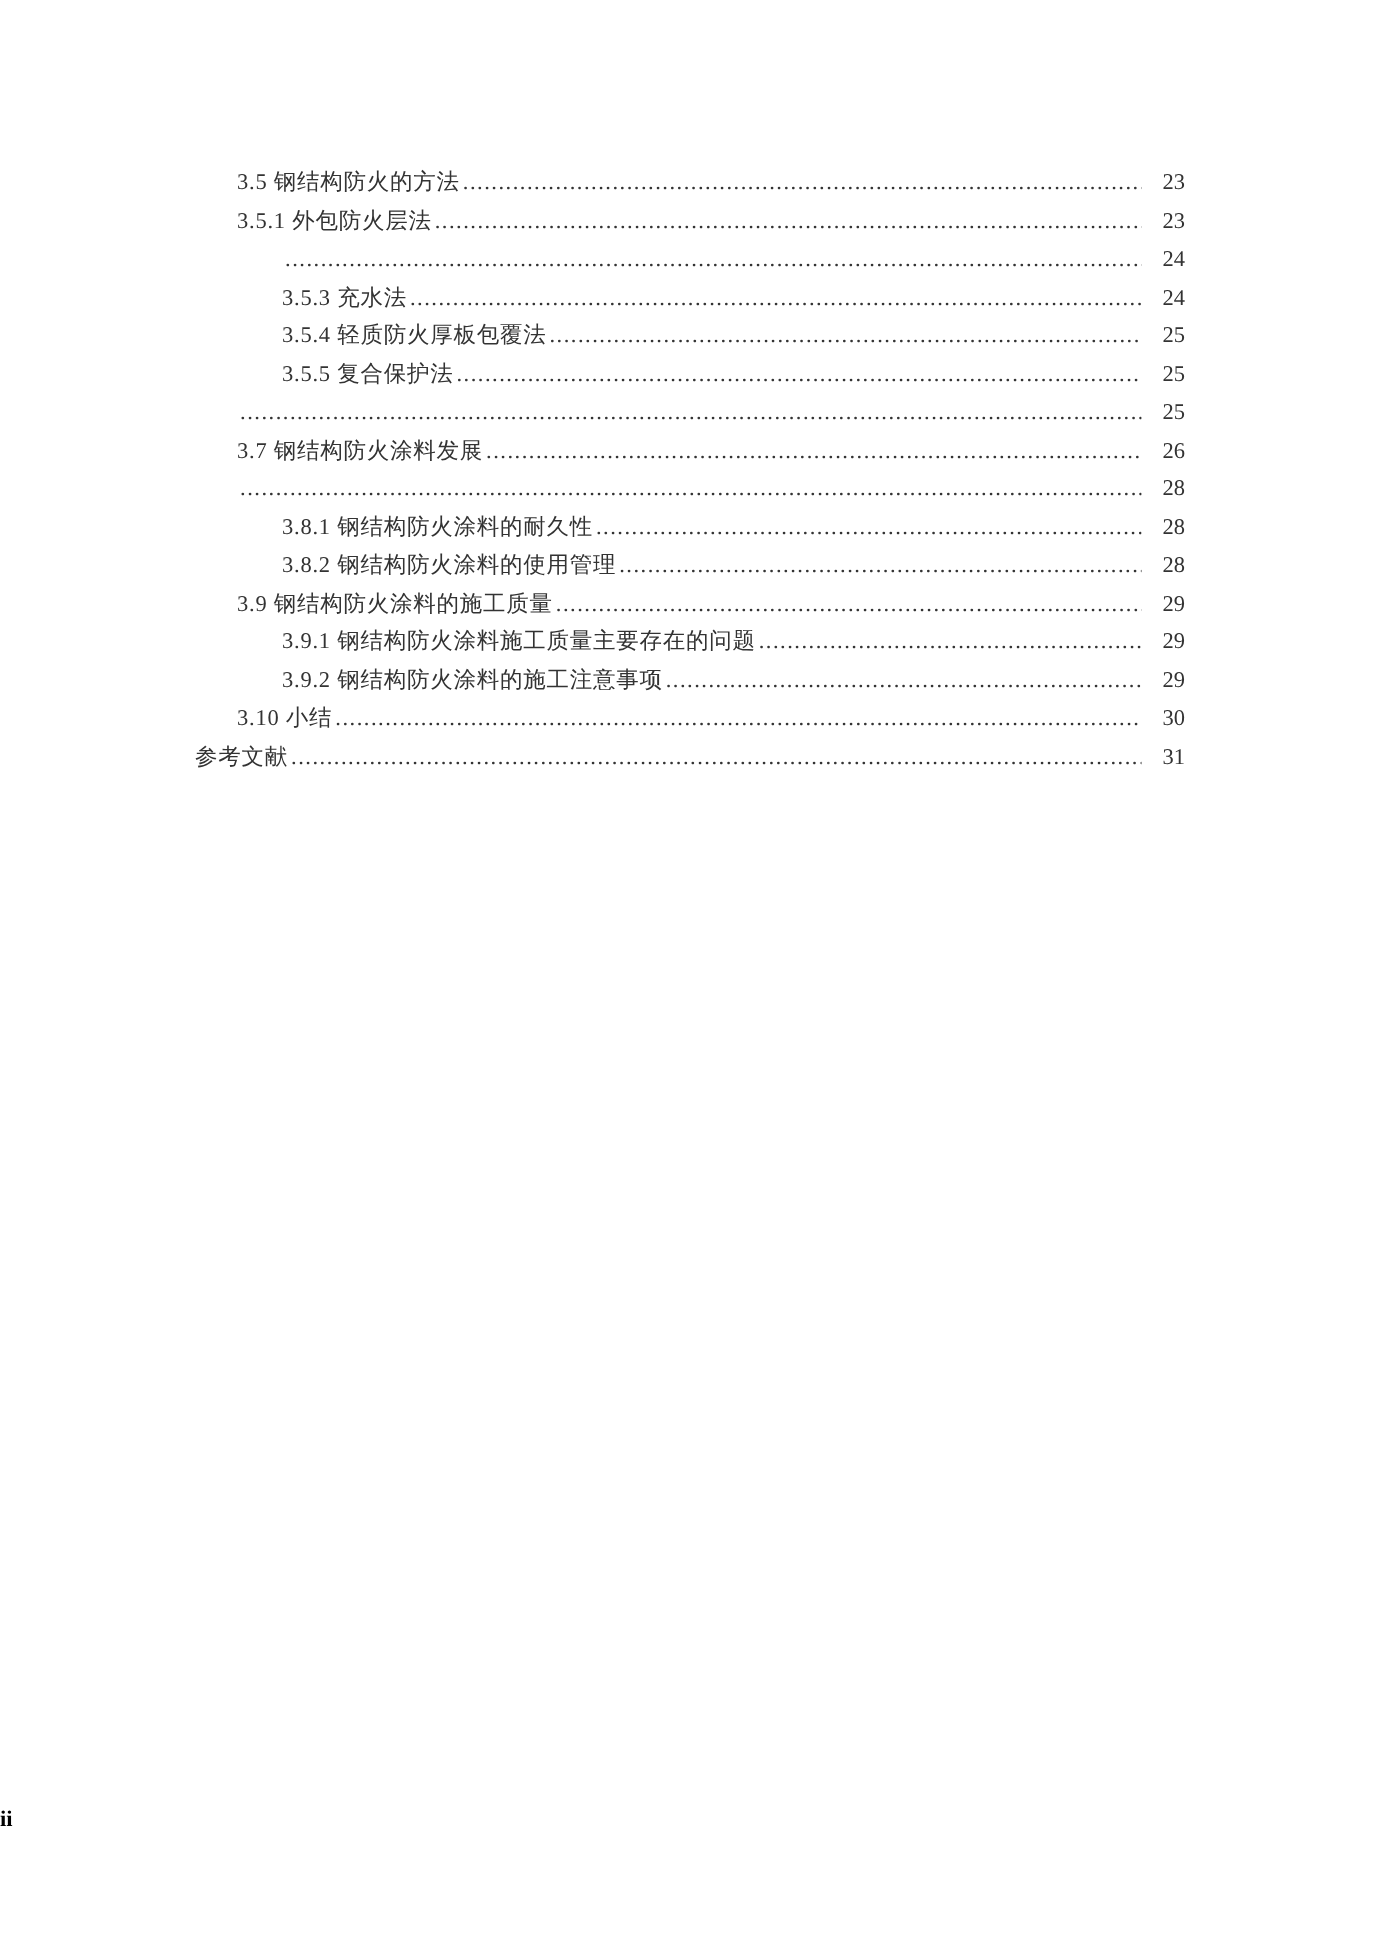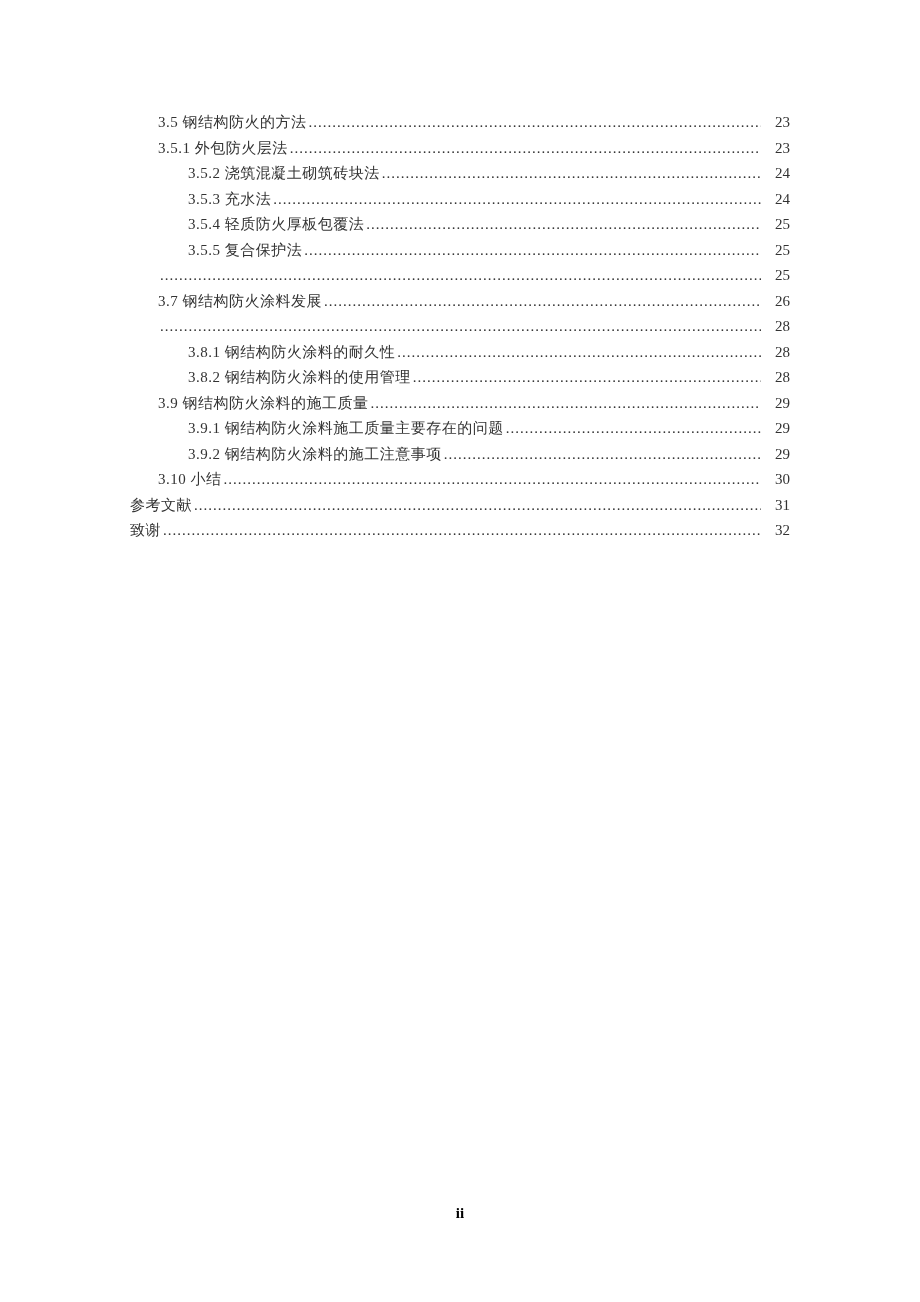--- a/index.html
+++ b/index.html
@@ -50,21 +50,20 @@
     }
     .toc-page {
       flex-shrink: 0;
       margin-left: 12px;
     }
     .page-number {
       position: absolute;
       bottom: 80px;
       left: 0;
       right: 0;
-      text-align: center;
       font-family: "Times New Roman", serif;
       font-weight: bold;
       font-size: 15px;
       color: #000000;
     }
   </style>
 </head>
 <body>
 
 <div class="page-content">
@@ -72,21 +71,20 @@
     <span class="toc-label">3.5 钢结构防火的方法</span>
     <span class="toc-dots"></span>
     <span class="toc-page">23</span>
   </div>
   <div class="toc-entry level-1">
     <span class="toc-label">3.5.1 外包防火层法</span>
     <span class="toc-dots"></span>
     <span class="toc-page">23</span>
   </div>
   <div class="toc-entry level-2">
-    <span class="toc-label">3.5.2 浇筑混凝土砌筑砖块法</span>
     <span class="toc-dots"></span>
     <span class="toc-page">24</span>
   </div>
   <div class="toc-entry level-2">
     <span class="toc-label">3.5.3 充水法</span>
     <span class="toc-dots"></span>
     <span class="toc-page">24</span>
   </div>
   <div class="toc-entry level-2">
     <span class="toc-label">3.5.4 轻质防火厚板包覆法</span>
@@ -139,20 +137,15 @@
   <div class="toc-entry level-1">
     <span class="toc-label">3.10 小结</span>
     <span class="toc-dots"></span>
     <span class="toc-page">30</span>
   </div>
   <div class="toc-entry level-0">
     <span class="toc-label">参考文献</span>
     <span class="toc-dots"></span>
     <span class="toc-page">31</span>
   </div>
-  <div class="toc-entry level-0">
-    <span class="toc-label">致谢</span>
-    <span class="toc-dots"></span>
-    <span class="toc-page">32</span>
-  </div>
 </div>
 
 <div class="page-number">ii</div>
 
 </body></html>

